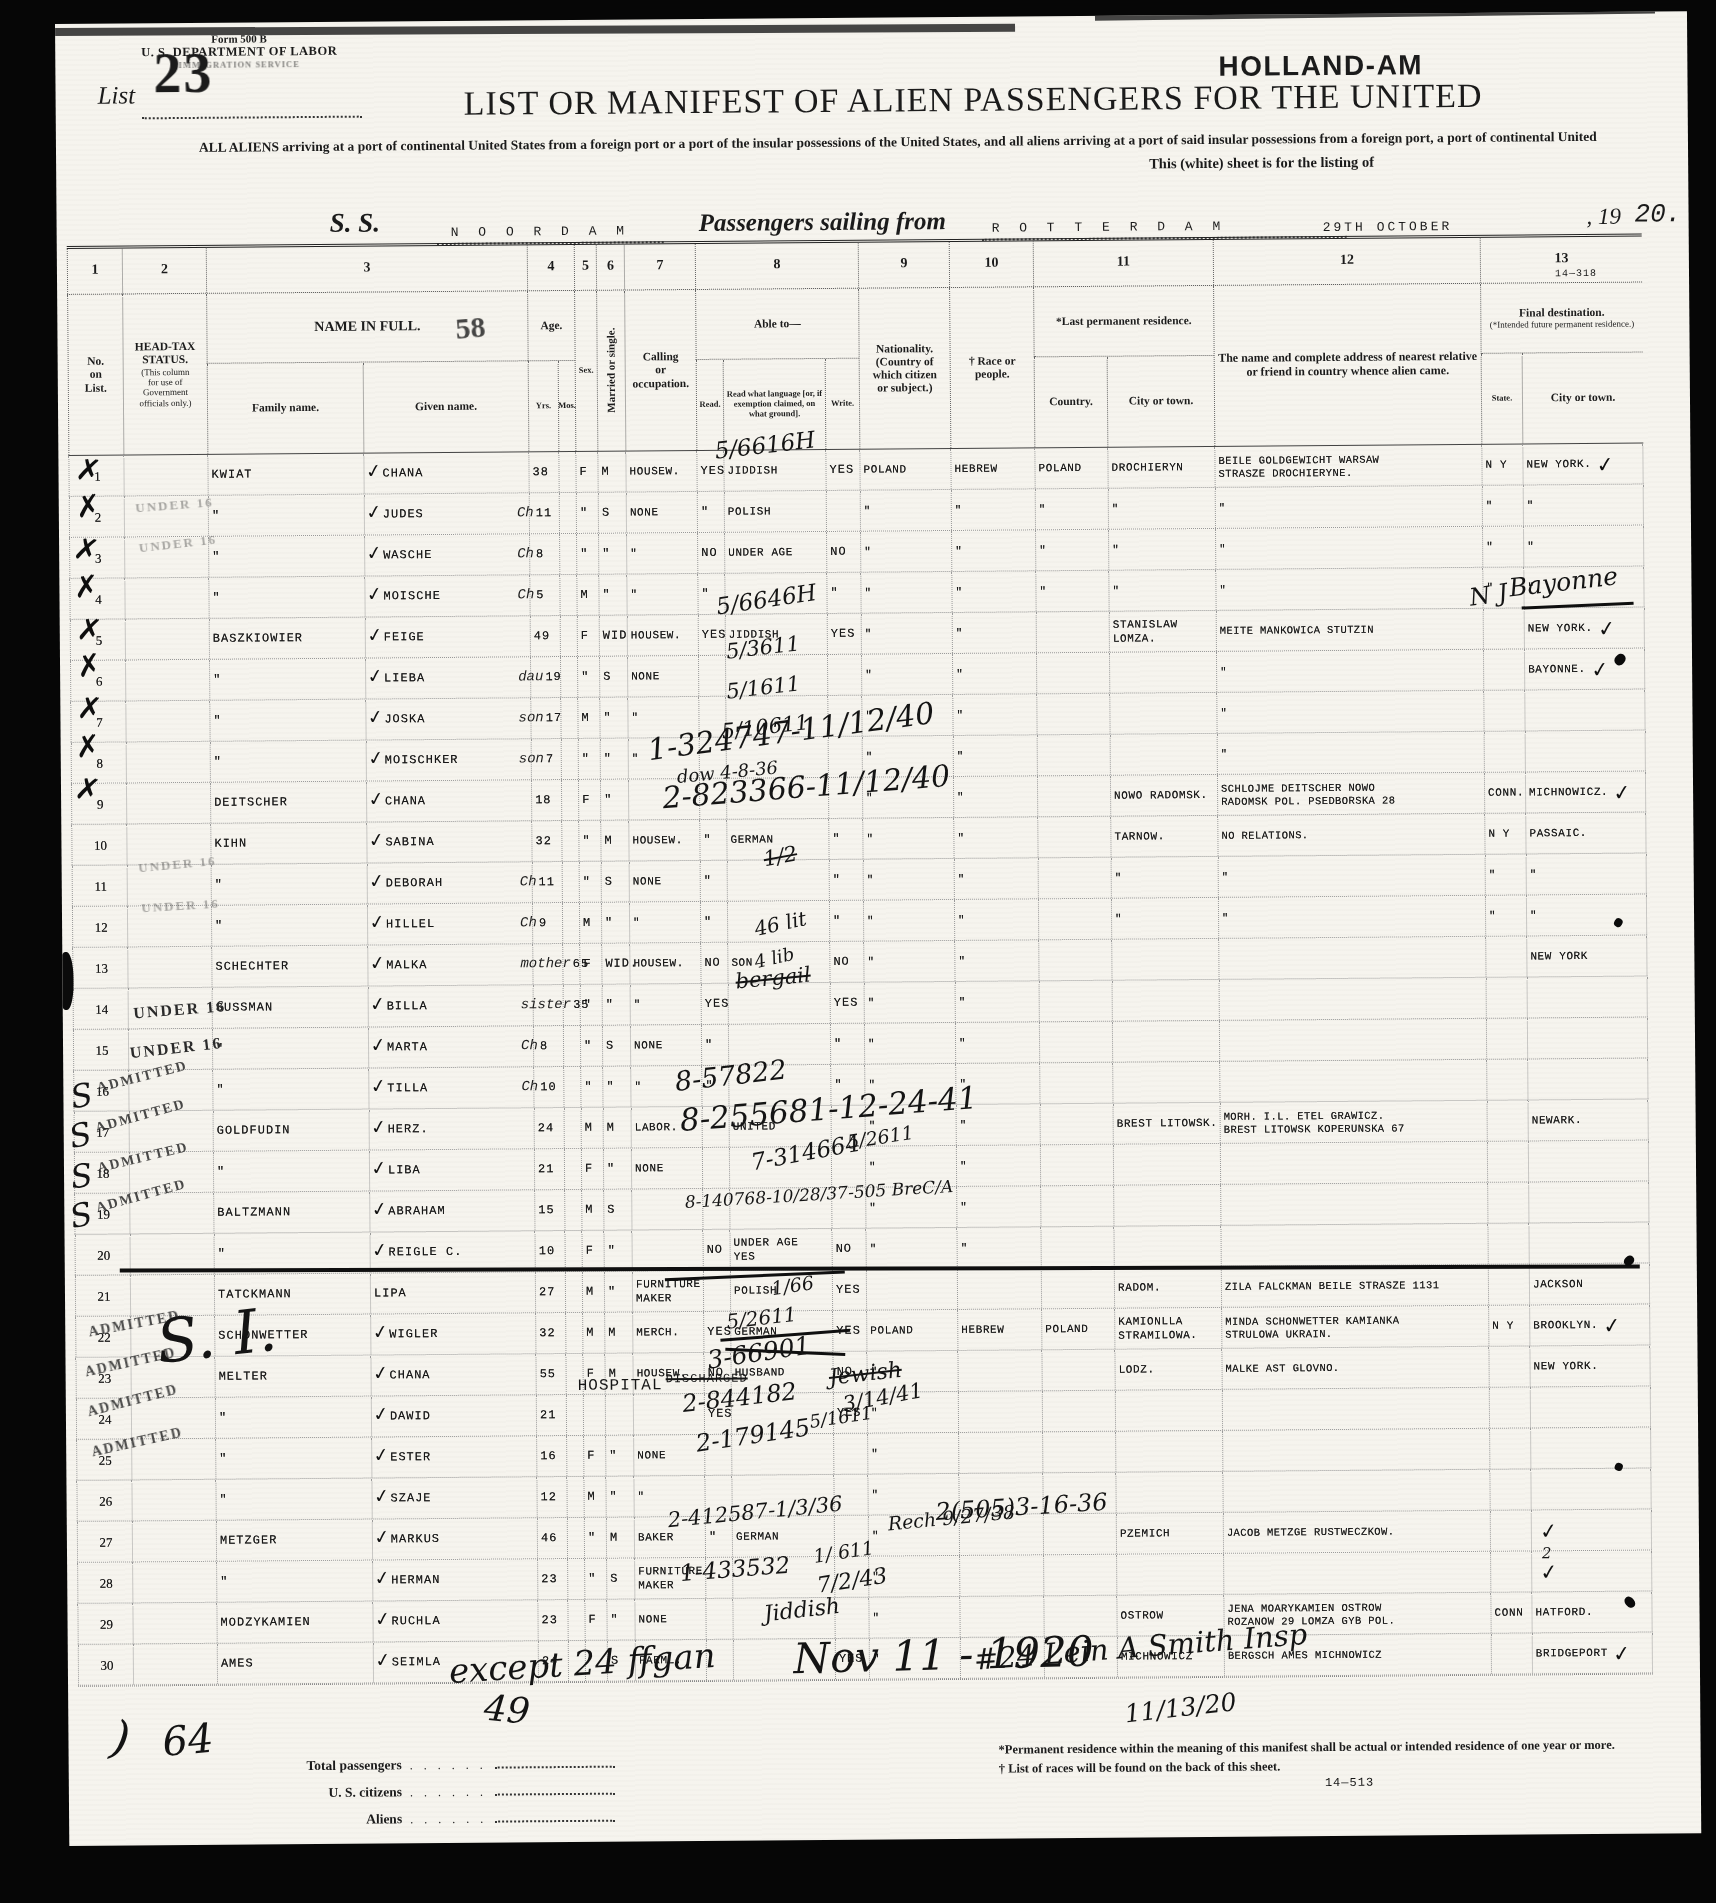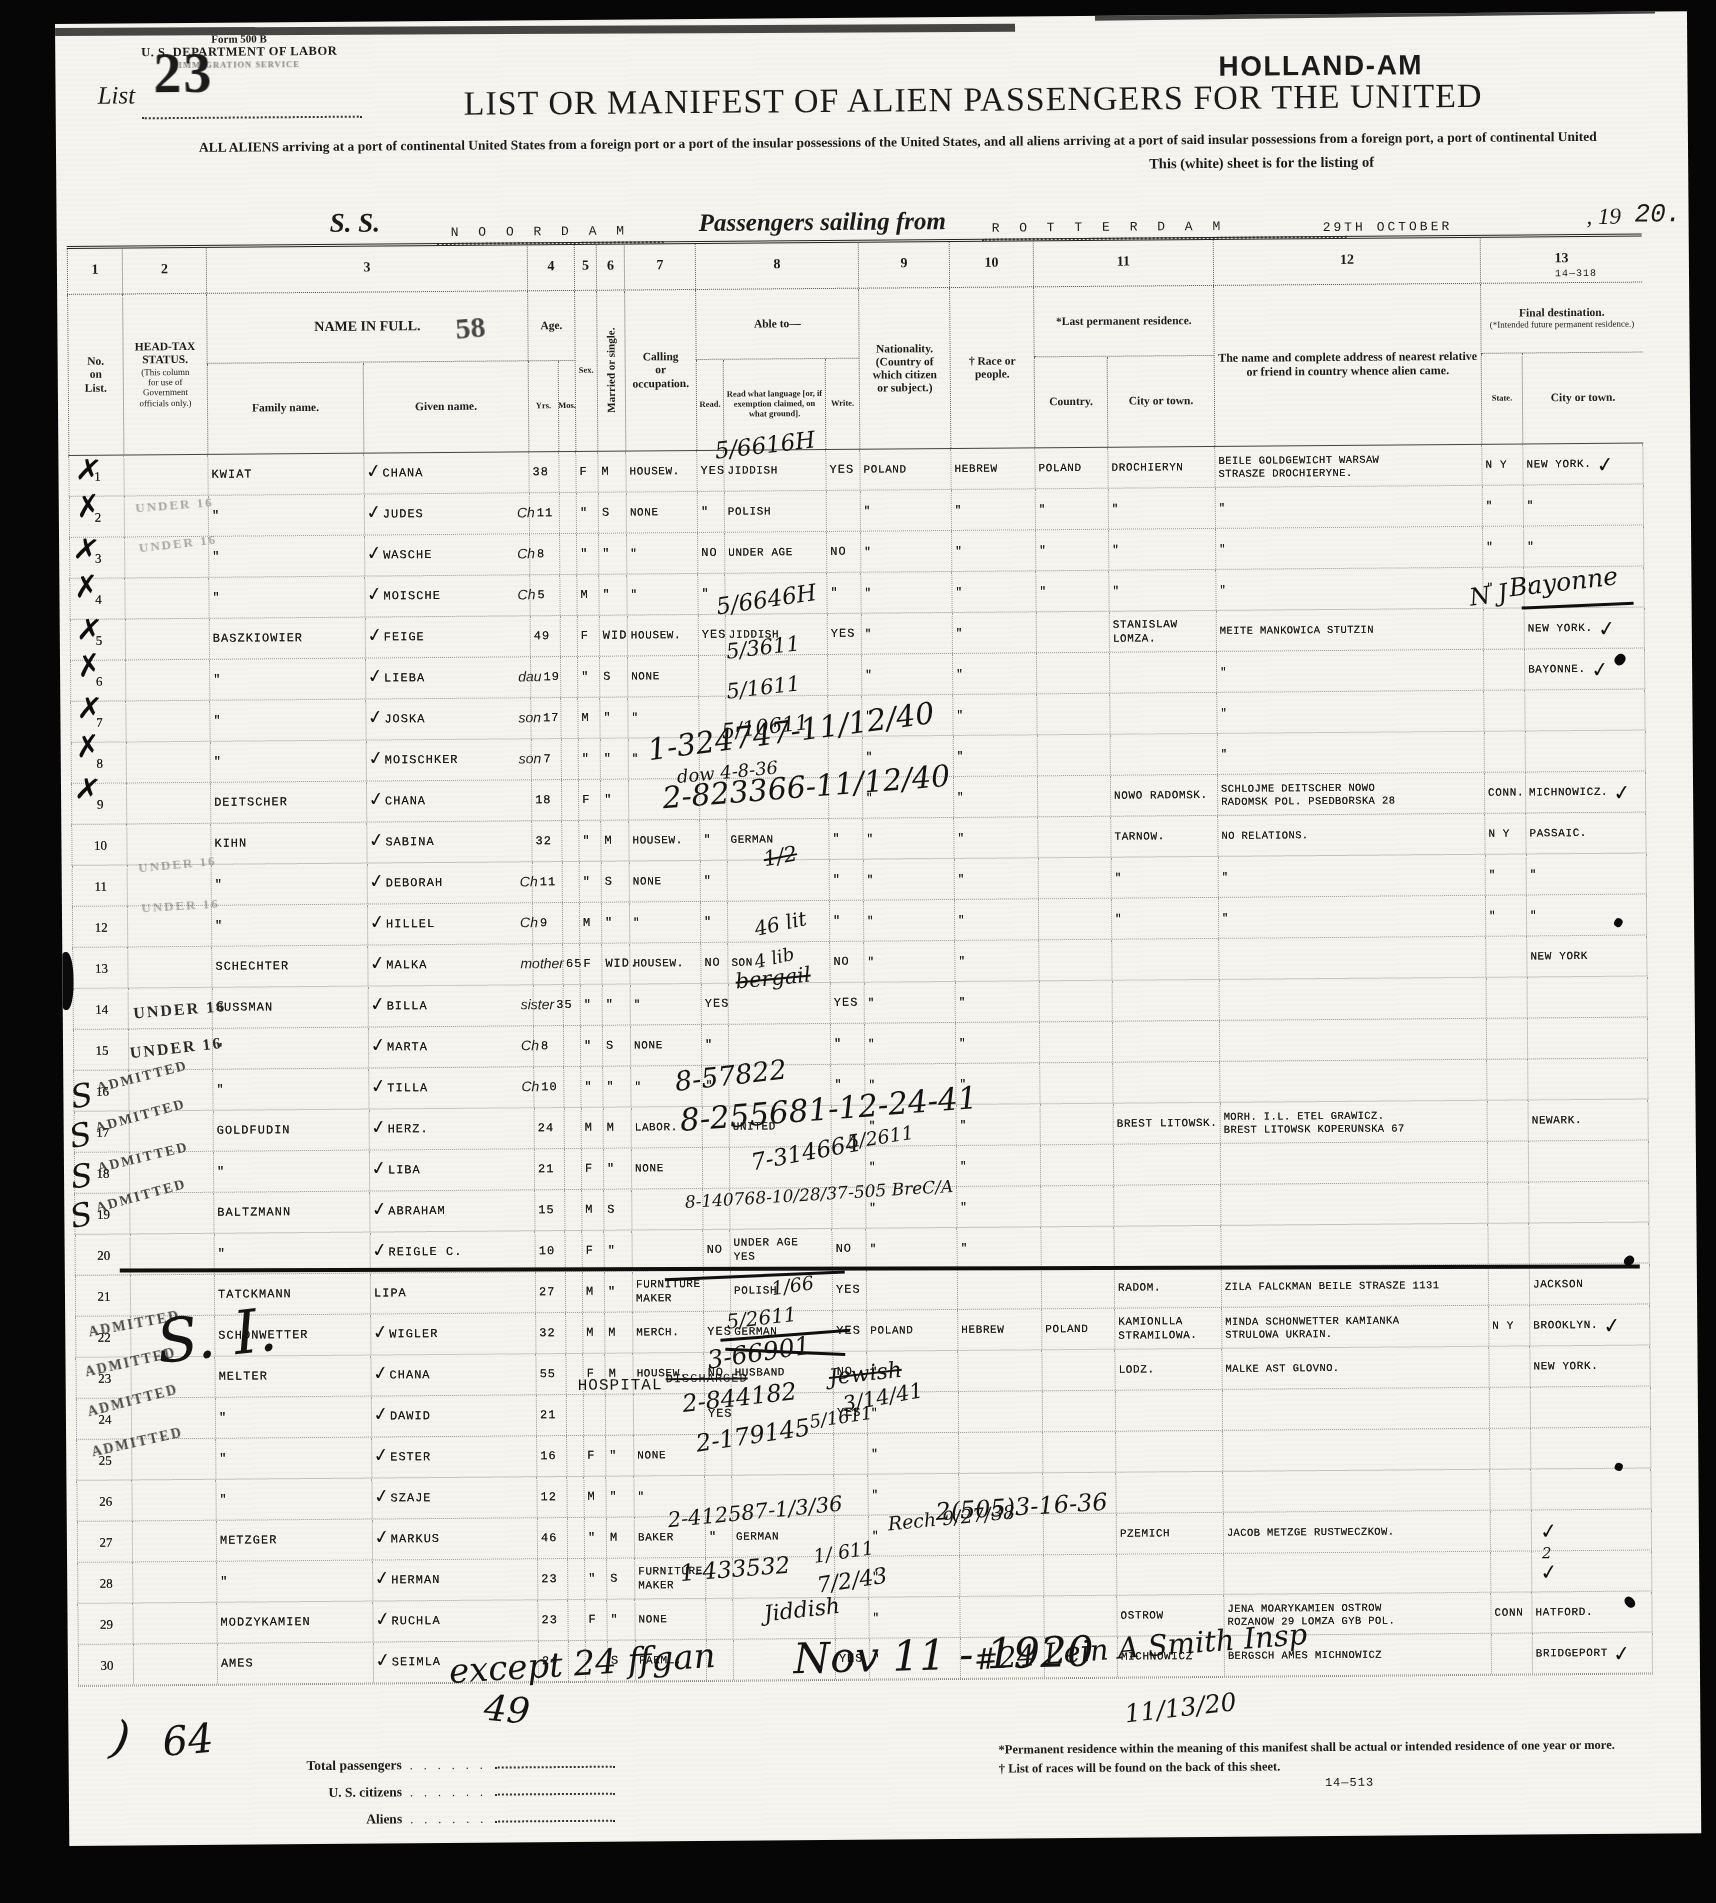--- a/index.html
+++ b/index.html
@@ -57,21 +57,21 @@
   .tc:last-child{border-right:1px dotted #9a9a9a;}
   .tx{font-family:"Liberation Mono",monospace;font-size:12px;letter-spacing:1px;white-space:pre-line;
       color:#171717;text-shadow:0 0 .5px rgba(20,20,20,.7);line-height:1.2;}
   .c0{justify-content:center;}
   .c0 .tx{font-family:"Liberation Serif",serif;font-size:13px;letter-spacing:0;}
   .c16 .tx{font-size:10.5px;letter-spacing:.4px;}
   .c12 .tx,.c13 .tx,.c14 .tx,.c15 .tx,.c17 .tx,.c18 .tx{font-size:11px;letter-spacing:.6px;}
   .c8 .tx,.c10 .tx{font-size:11px;letter-spacing:.6px;}
   .gchk{font-family:"DejaVu Sans",sans-serif;font-size:19px;margin:-8px 1px 0 -2px;color:#101010;transform:rotate(-8deg);}
   .kchk{font-family:"DejaVu Sans",sans-serif;font-size:21px;margin-left:5px;color:#101010;transform:rotate(-6deg);}
-  .pre{font-family:Liberation Sans, sans-serif;font-style:italic;font-size:14px;margin:-4px 2px 0 -16px;color:#1d1d1d;}
+  .pre{font-family:Liberation Mono, monospace;font-style:italic;font-size:14px;margin:-4px 2px 0 -16px;color:#1d1d1d;}
   
   .ov{position:absolute;transform-origin:left top;}
   .hw,.hw-big,.hw-huge{font-family:"DejaVu Serif",serif;font-style:italic;color:#141414;white-space:nowrap;}
   .hwx{font-family:"DejaVu Sans",sans-serif;color:#0e0e0e;}
   .stamp{font-family:"Liberation Serif",serif;font-weight:bold;letter-spacing:2px;color:#2b2b2b;white-space:nowrap;}
   .faint{opacity:.38;filter:blur(.5px);}
   .adm{opacity:.85;}
   .typed,.typed-sm{font-family:"Liberation Mono",monospace;color:#161616;letter-spacing:1px;white-space:nowrap;}
   .xout{text-decoration:line-through;text-decoration-thickness:2px;}
   .line{background:#0f0f0f;}

